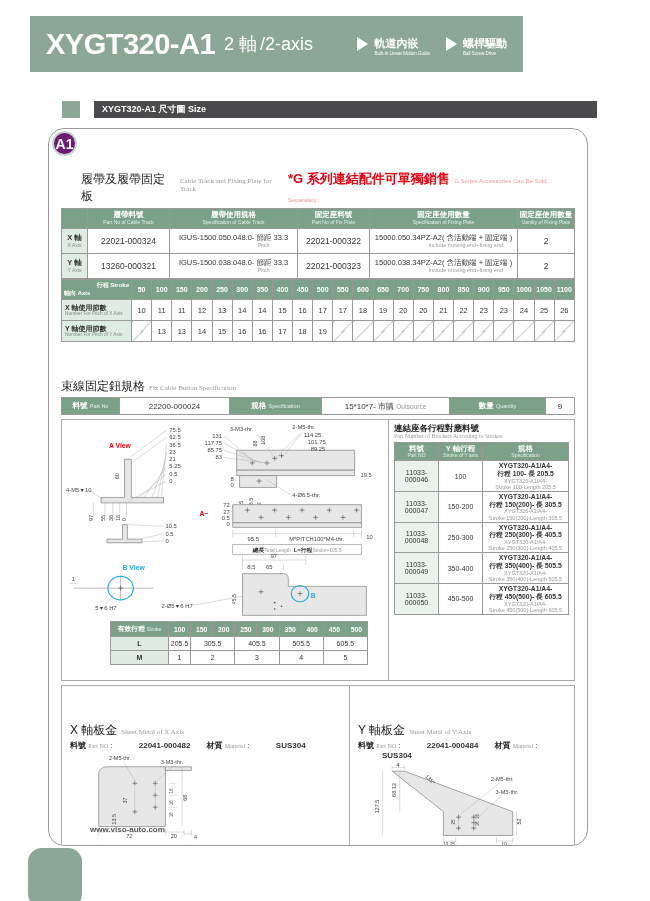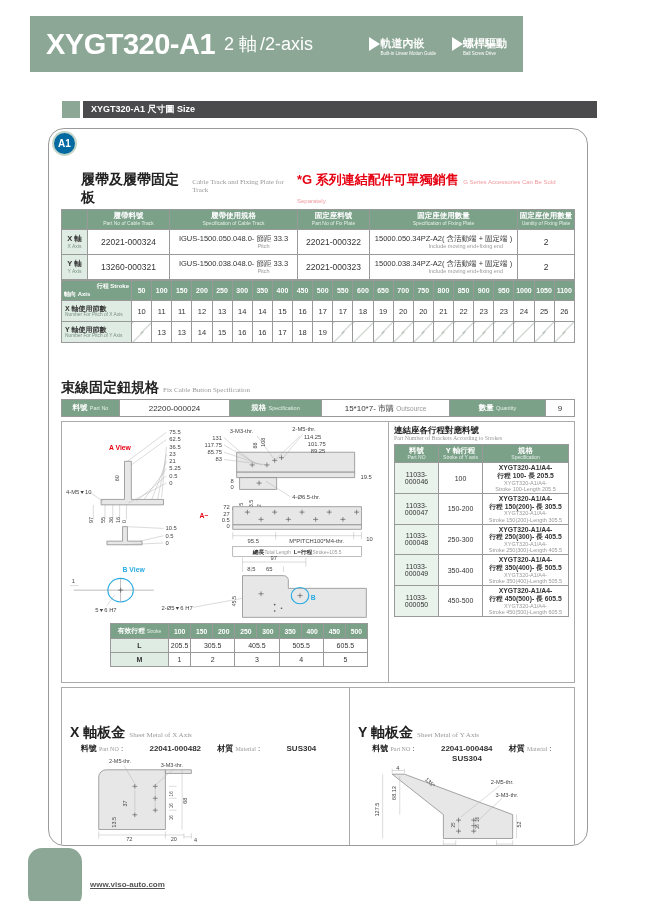--- a/index.html
+++ b/index.html
@@ -5,35 +5,35 @@
   html,body{margin:0;padding:0;background:#fff;}
   .page{position:relative;width:650px;height:901px;background:#fff;overflow:hidden;
         font-family:"Liberation Sans",sans-serif;color:#333;}
   
   .hero{position:absolute;left:30px;top:16px;width:493px;height:56px;background:#8CA795;
         color:#fff;display:flex;align-items:center;padding:0 16px;box-sizing:border-box;}
   .model{font-size:29px;font-weight:bold;letter-spacing:-.5px;}
   .axes{font-size:18px;margin-left:9px;white-space:nowrap;}
   .axes-en{margin-left:3px;}
   .badges{margin-left:auto;display:flex;gap:16px;}
-  .badge{display:flex;align-items:center;}
+  .badge{display:flex;align-items:center;gap:6px;}
   .tri{width:0;height:0;border-left:11px solid #fff;border-top:7px solid transparent;border-bottom:7px solid transparent;}
   .badge-zh{font-size:11px;font-weight:bold;line-height:1.1;}
   .badge-en{font-size:4.5px;display:block;}
   
-  .section-row{position:absolute;left:62px;top:101px;width:535px;height:17px;display:flex;gap:3px;}
+  .section-row{position:absolute;left:62px;top:101px;width:535px;height:17px;display:flex;gap:14px;}
   .sq{width:18px;background:#8CA795;}
   .bar{flex:1;background:#4B4B4D;color:#fff;font-size:9px;font-weight:bold;display:flex;align-items:center;padding-left:8px;}
   
   .panel{position:absolute;left:48px;top:128px;width:540px;height:718px;border:1.5px solid #9a9a9a;
          border-radius:16px;box-sizing:border-box;padding:8px 12px 6px;overflow:hidden;}
-  .a1-badge{position:absolute;left:3px;top:2px;width:25px;height:25px;border-radius:50%;background:#0369a1;
-            border:2px solid #c2d5c8;color:#fff;font-size:10px;font-weight:bold;display:flex;align-items:center;justify-content:center;box-sizing:border-box;}
+  .a1-badge{position:absolute;left:3px;top:2px;width:25px;height:25px;border-radius:50%;background:#701a75;
+            border:2px solid #c2d5c8;color:#fff;font-size:14px;font-weight:bold;display:flex;align-items:center;justify-content:center;box-sizing:border-box;}
   .sec-head{display:flex;align-items:baseline;margin:2px 0 2px;}
-  .t-zh{font-size:14px;font-weight:bold;color:#222;margin-top:32px;}
+  .t-zh{font-size:12px;font-weight:normal;color:#222;margin-top:32px;}
   .t-en{font-size:7px;color:#999;font-family:"Liberation Serif",serif;margin-left:4px;}
   .note{margin-left:auto;}
   .note-zh{font-size:13px;font-weight:bold;color:#E60012;}
   .note-en{font-size:6px;color:#EF9A9E;}
   table{border-collapse:collapse;width:100%;table-layout:fixed;}
   td,th{border:1px solid #999;text-align:center;padding:0;}
   .ghead th{background:#7CA189;color:#fff;height:19px;}
   .hzh{font-size:7.5px;font-weight:bold;display:block;line-height:1.15;}
   .hen{font-size:5px;font-weight:normal;color:#E3F0E8;display:block;line-height:1.1;}
   .cable td{height:24px;font-size:8.5px;}
@@ -55,41 +55,41 @@
   .diag{background:linear-gradient(to bottom right,transparent calc(50% - .4px),#A9B4AC calc(50% - .4px),#A9B4AC calc(50% + .4px),transparent calc(50% + .4px));}
   .fixbtn td{height:16px;font-size:8px;}
   .glabel{background:#7CA189;color:#fff;}
   .glabel .lzh{font-size:7.5px;font-weight:bold;}
   .glabel .len{font-size:5.5px;color:#E3F0E8;}
   
   .box{border:1px solid #aaa;display:flex;box-sizing:border-box;margin-top:4px;}
   .brackets-box{height:262px;}
   .bx-left{flex:1;padding:3px 4px;box-sizing:border-box;min-width:0;}
   .bx-right{width:186px;border-left:1px solid #aaa;padding:3px 5px;box-sizing:border-box;}
-  .sheet-box{height:208px;text-align:center;}
+  .sheet-box{height:208px;}
   .sm-left{flex:1;padding:4px 8px;box-sizing:border-box;border-right:1px solid #aaa;}
   .sm-right{width:224px;padding:4px 8px;box-sizing:border-box;}
   .info-line{font-size:8px;margin:1px 0 2px;}
   .info-line .lab{font-weight:bold;color:#222;}
   .info-line .sl{font-family:"Liberation Serif",serif;color:#999;font-size:6px;}
   .info-line .val{font-weight:bold;margin-right:14px;padding-left:24px;}
   .bp-title-zh{font-size:8.5px;font-weight:bold;color:#222;line-height:1.2;}
   .bp-title-en{font-size:5.8px;color:#999;font-family:"Liberation Serif",serif;line-height:1.2;margin-bottom:2px;}
   .bparts th{height:17px;background:#7CA189;color:#fff;}
   .bparts td{font-size:7px;padding:1px;}
   .bp-no{background:#E9F3EC;font-size:7.5px;}
   .bparts .zh.b{font-weight:bold;font-size:6.8px;}
   .eff{width:258px;margin:2px 0 0 44px;}
   .eff th{height:14px;background:#7CA189;color:#fff;font-size:6.8px;}
   .eff td{height:13px;font-size:7px;}
   .eff .efflab{background:#DFECE4;font-weight:bold;}
   .effsub{font-size:5px;color:#E3F0E8;font-weight:normal;}
   
   .green-sq{position:absolute;left:28px;top:848px;width:54px;height:60px;background:#8CA795;border-radius:14px;}
-  .url{position:absolute;left:90px;top:880px;font-size:8px;font-weight:bold;color:#555;text-decoration:underline;}
+  .url{position:absolute;left:90px;top:825px;font-size:8px;font-weight:bold;color:#555;}
   
   svg{display:block;}
   .shape{fill:#E7E7E7;stroke:#888;stroke-width:.8;}
   .tl{stroke:#888;stroke-width:.6;fill:none;}
   .dl{stroke:#aaa;stroke-width:.45;fill:none;}
   .dm{font-size:6px;fill:#444;font-family:"Liberation Sans",sans-serif;}
   .dm5{font-size:5px;fill:#444;font-family:"Liberation Sans",sans-serif;}
   .redt{fill:#E60012;font-weight:bold;font-size:7px;font-family:"Liberation Sans",sans-serif;}
   .cyant{fill:#29ABE2;font-weight:bold;font-size:7px;font-family:"Liberation Sans",sans-serif;}
   .cyanline{stroke:#29ABE2;stroke-width:1.2;fill:none;}

